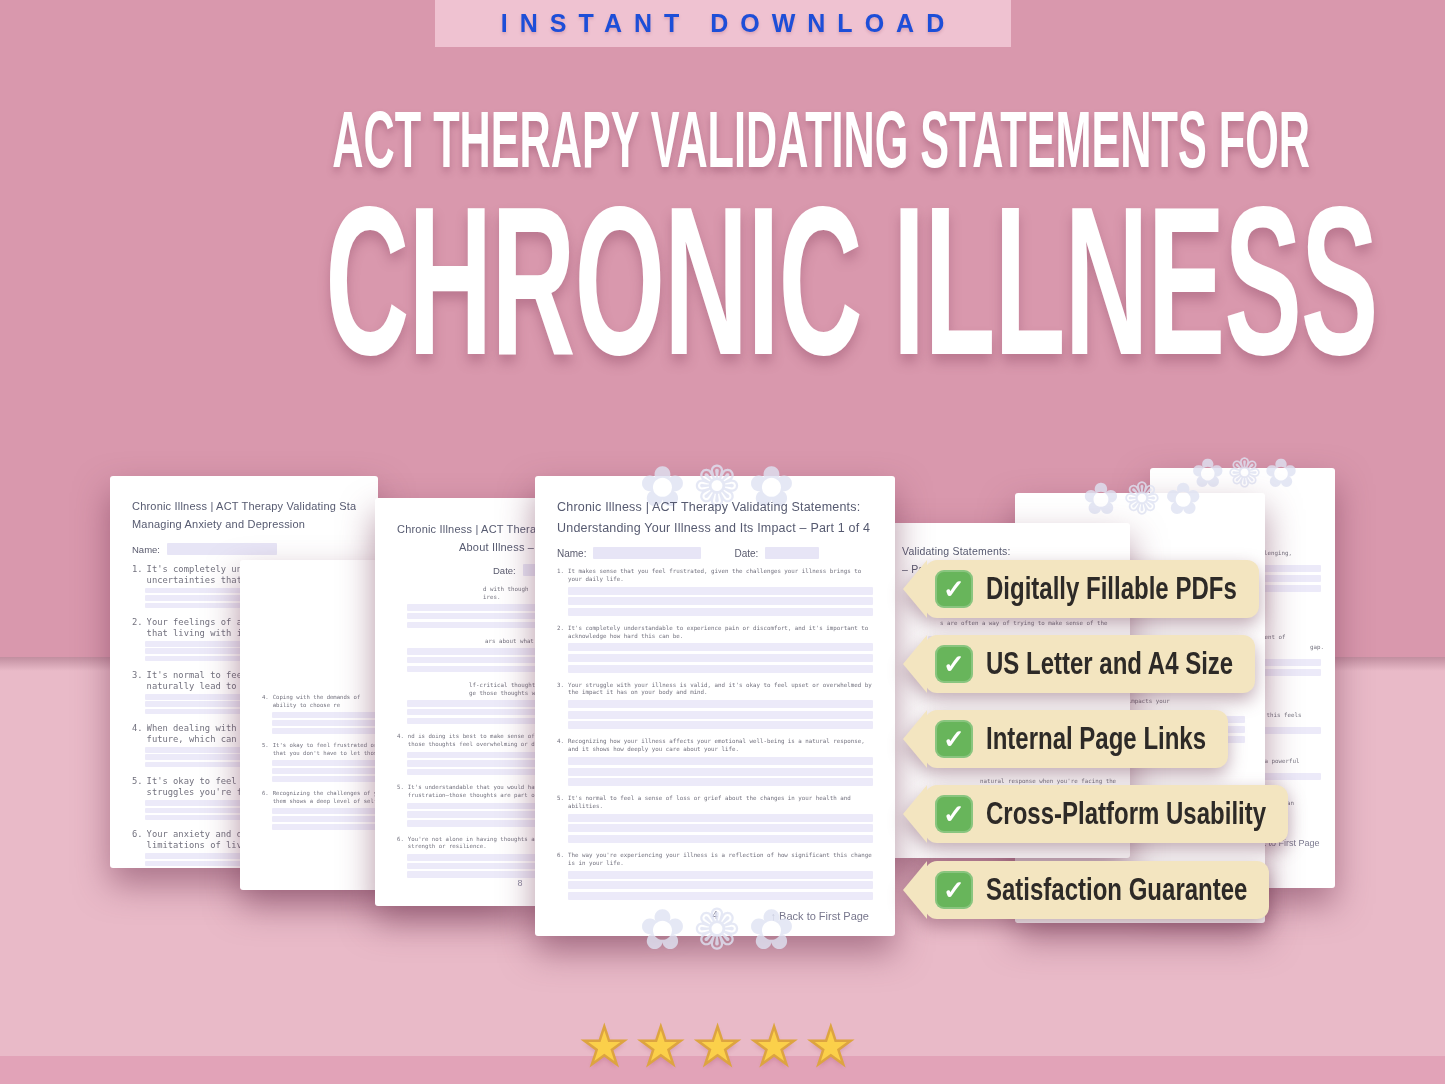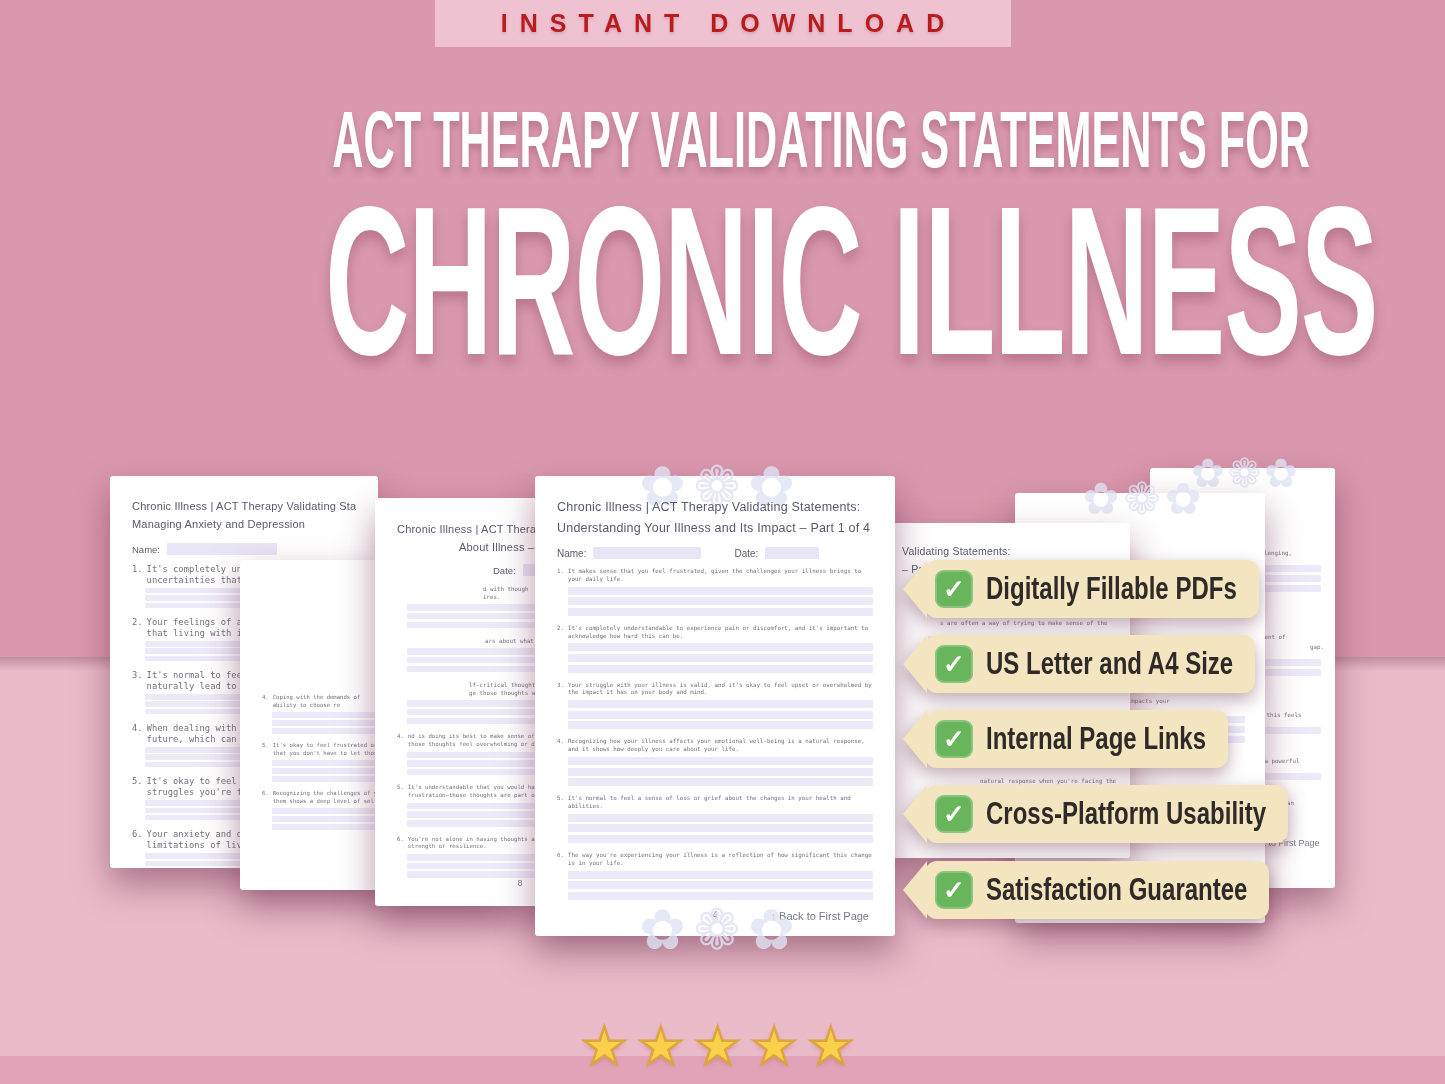--- a/index.html
+++ b/index.html
@@ -8,21 +8,21 @@
 
   
   .bg-bottom{position:absolute;left:0;top:657px;width:100%;height:427px;background:#e9bac8;z-index:0;}
   .bg-bottom::before{content:"";position:absolute;left:0;top:0;width:100%;height:14px;
     background:linear-gradient(rgba(90,30,55,.28),rgba(90,30,55,0));}
   .bg-footer{position:absolute;left:0;top:1056px;width:100%;height:28px;background:#e2a3b8;z-index:0;}
 
   
   .banner{position:absolute;top:0;left:50%;transform:translateX(-50%);width:576px;height:47px;
           background:#efc2d1;display:flex;align-items:center;justify-content:center;z-index:2;}
-  .banner span{color:#b91c1c;font-weight:700;font-size:25px;letter-spacing:12px;
+  .banner span{color:#1d4ed8;font-weight:700;font-size:25px;letter-spacing:12px;
                text-shadow:0 2px 3px rgba(150,70,100,.25);white-space:nowrap;padding-left:12px;}
 
   
   .kicker{position:absolute;top:100px;left:0;width:100%;text-align:center;white-space:nowrap;
           transform:scaleX(.54);font-weight:700;font-size:80px;line-height:1;color:#fff;
           letter-spacing:0px;text-shadow:0 5px 10px rgba(130,60,90,.35);z-index:2;}
   .maintitle{position:absolute;top:186px;left:0;width:100%;text-align:center;white-space:nowrap;
           transform:scaleX(.55);font-weight:700;font-size:212px;line-height:.9;color:#fff;
           letter-spacing:-2px;text-shadow:0 8px 16px rgba(130,60,90,.35);z-index:2;}
 

